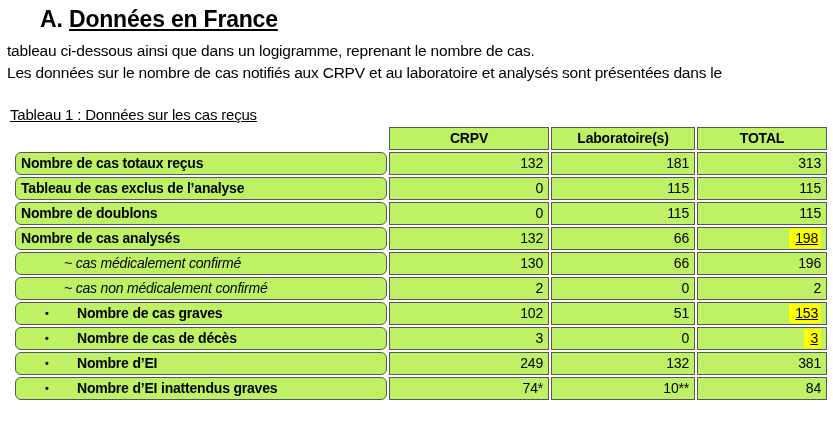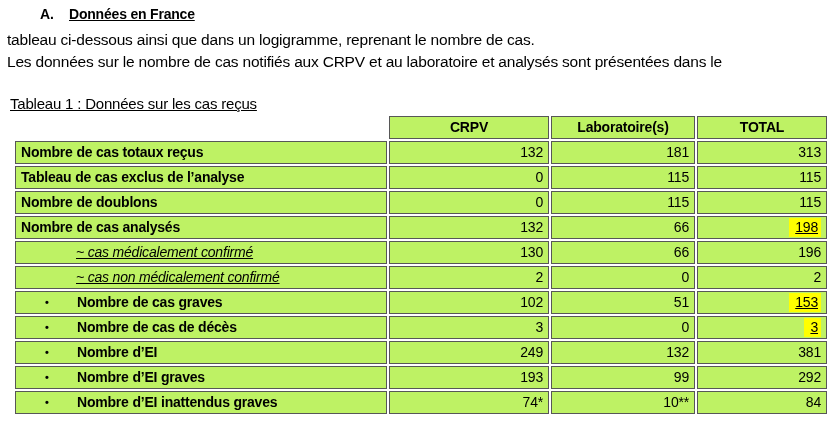--- a/index.html
+++ b/index.html
@@ -7,21 +7,21 @@
     --border:#575757;
     --hl:#FFFF00;
     --text:#000000;
   }
   html,body{margin:0;padding:0;}
   body{
     width:833px;height:444px;overflow:hidden;background:#ffffff;
     font-family:"Liberation Sans",sans-serif;color:var(--text);
     letter-spacing:-0.2px;
   }
-  .heading-a{margin:6px 0 0 40px;font-size:14px;font-weight:bold;}
+  .heading-a{margin:6px 0 0 40px;font-size:23px;font-weight:bold;}
   .heading-a .letter{display:inline-block;width:29px;text-decoration:none;}
   .heading-a .title{text-decoration:underline;}
   .subheading{margin:11px 0 0 100px;font-size:15.5px;font-weight:bold;color:var(--accent);}
   .subheading .num{display:inline-block;width:31px;}
   .body-text{margin:7px 0 0 7px;font-size:15.5px;line-height:22px;}
   .caption{display:inline-block;margin:22px 0 0 10px;font-size:15px;font-weight:normal;text-decoration:underline;}
   table.cases{
     margin:1px 0 0 13px;
     border-collapse:separate;border-spacing:2px;table-layout:fixed;
   }
@@ -30,22 +30,22 @@
   table.cases col.c3{width:144px;}
   table.cases col.c4{width:130px;}
   table.cases th,table.cases td{
     border:1px solid var(--border);
     font-size:14px;height:21px;line-height:21px;
     padding:0 5px;overflow:hidden;white-space:nowrap;
     background:#bef264;
   }
   table.cases th{font-weight:bold;text-align:center;}
   table.cases td.corner{border:none;background:transparent;}
-  td.label-cell{font-weight:bold;text-align:left;padding-left:6px;}
-  tr.row-italic td.label-cell{font-weight:normal;font-style:italic;padding-left:60px;text-decoration:underline;}
+  td.label-cell{font-weight:bold;text-align:left;padding-left:6px;border-radius:6px;}
+  tr.row-italic td.label-cell{font-weight:normal;font-style:italic;padding-left:48px;}
   td.label-cell .bullet{
     display:inline-block;width:8px;margin-left:24px;margin-right:24px;
     font-size:11px;vertical-align:1px;font-style:normal;
   }
   td.num{text-align:right;padding-right:5px;}
   .hl{background:var(--hl);padding:1px 3px 2px 6px;text-decoration:underline;}
 </style>
 </head>
 <body>
 
@@ -127,26 +127,20 @@
           <td class="num">0</td>
           <td class="num"><span class="hl">3</span></td>
         </tr>
         <tr>
           <td class="label-cell"><span class="bullet">•</span><span>Nombre d’EI</span></td>
           <td class="num">249</td>
           <td class="num">132</td>
           <td class="num">381</td>
         </tr>
         <tr>
-          <td class="label-cell"><span class="bullet">•</span><span>Nombre d’EI graves</span></td>
-          <td class="num">193</td>
-          <td class="num">99</td>
-          <td class="num">292</td>
-        </tr>
-        <tr>
           <td class="label-cell"><span class="bullet">•</span><span>Nombre d’EI inattendus graves</span></td>
           <td class="num">74*</td>
           <td class="num">10**</td>
           <td class="num">84</td>
         </tr>
       </tbody>
   </table>
 
 </div>
 

